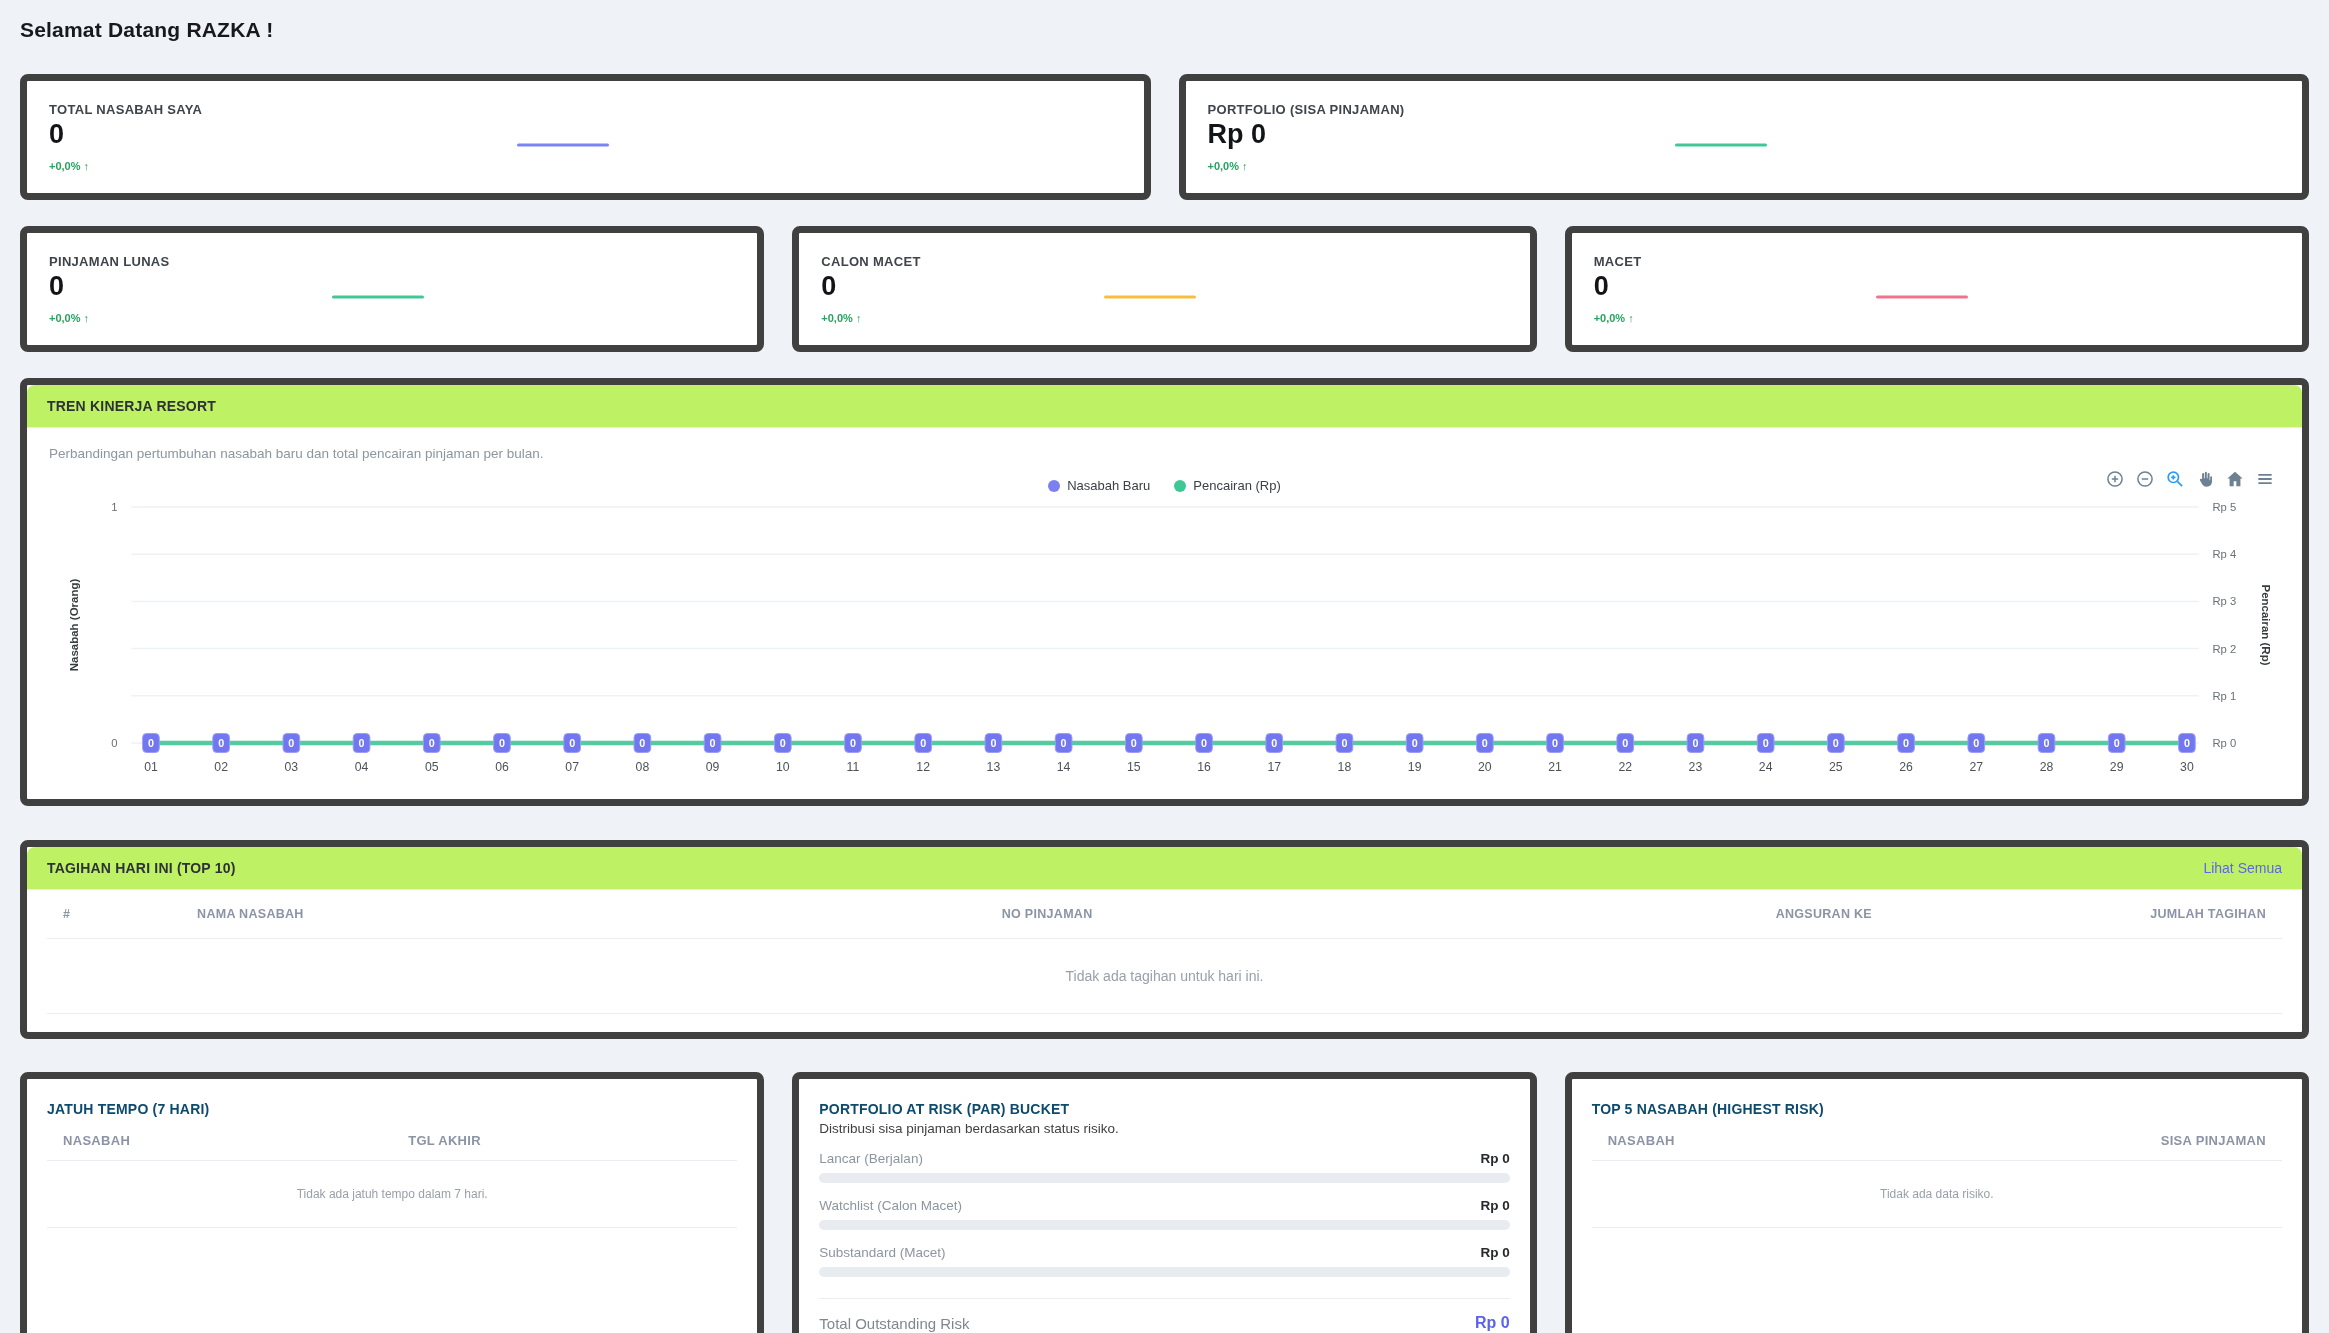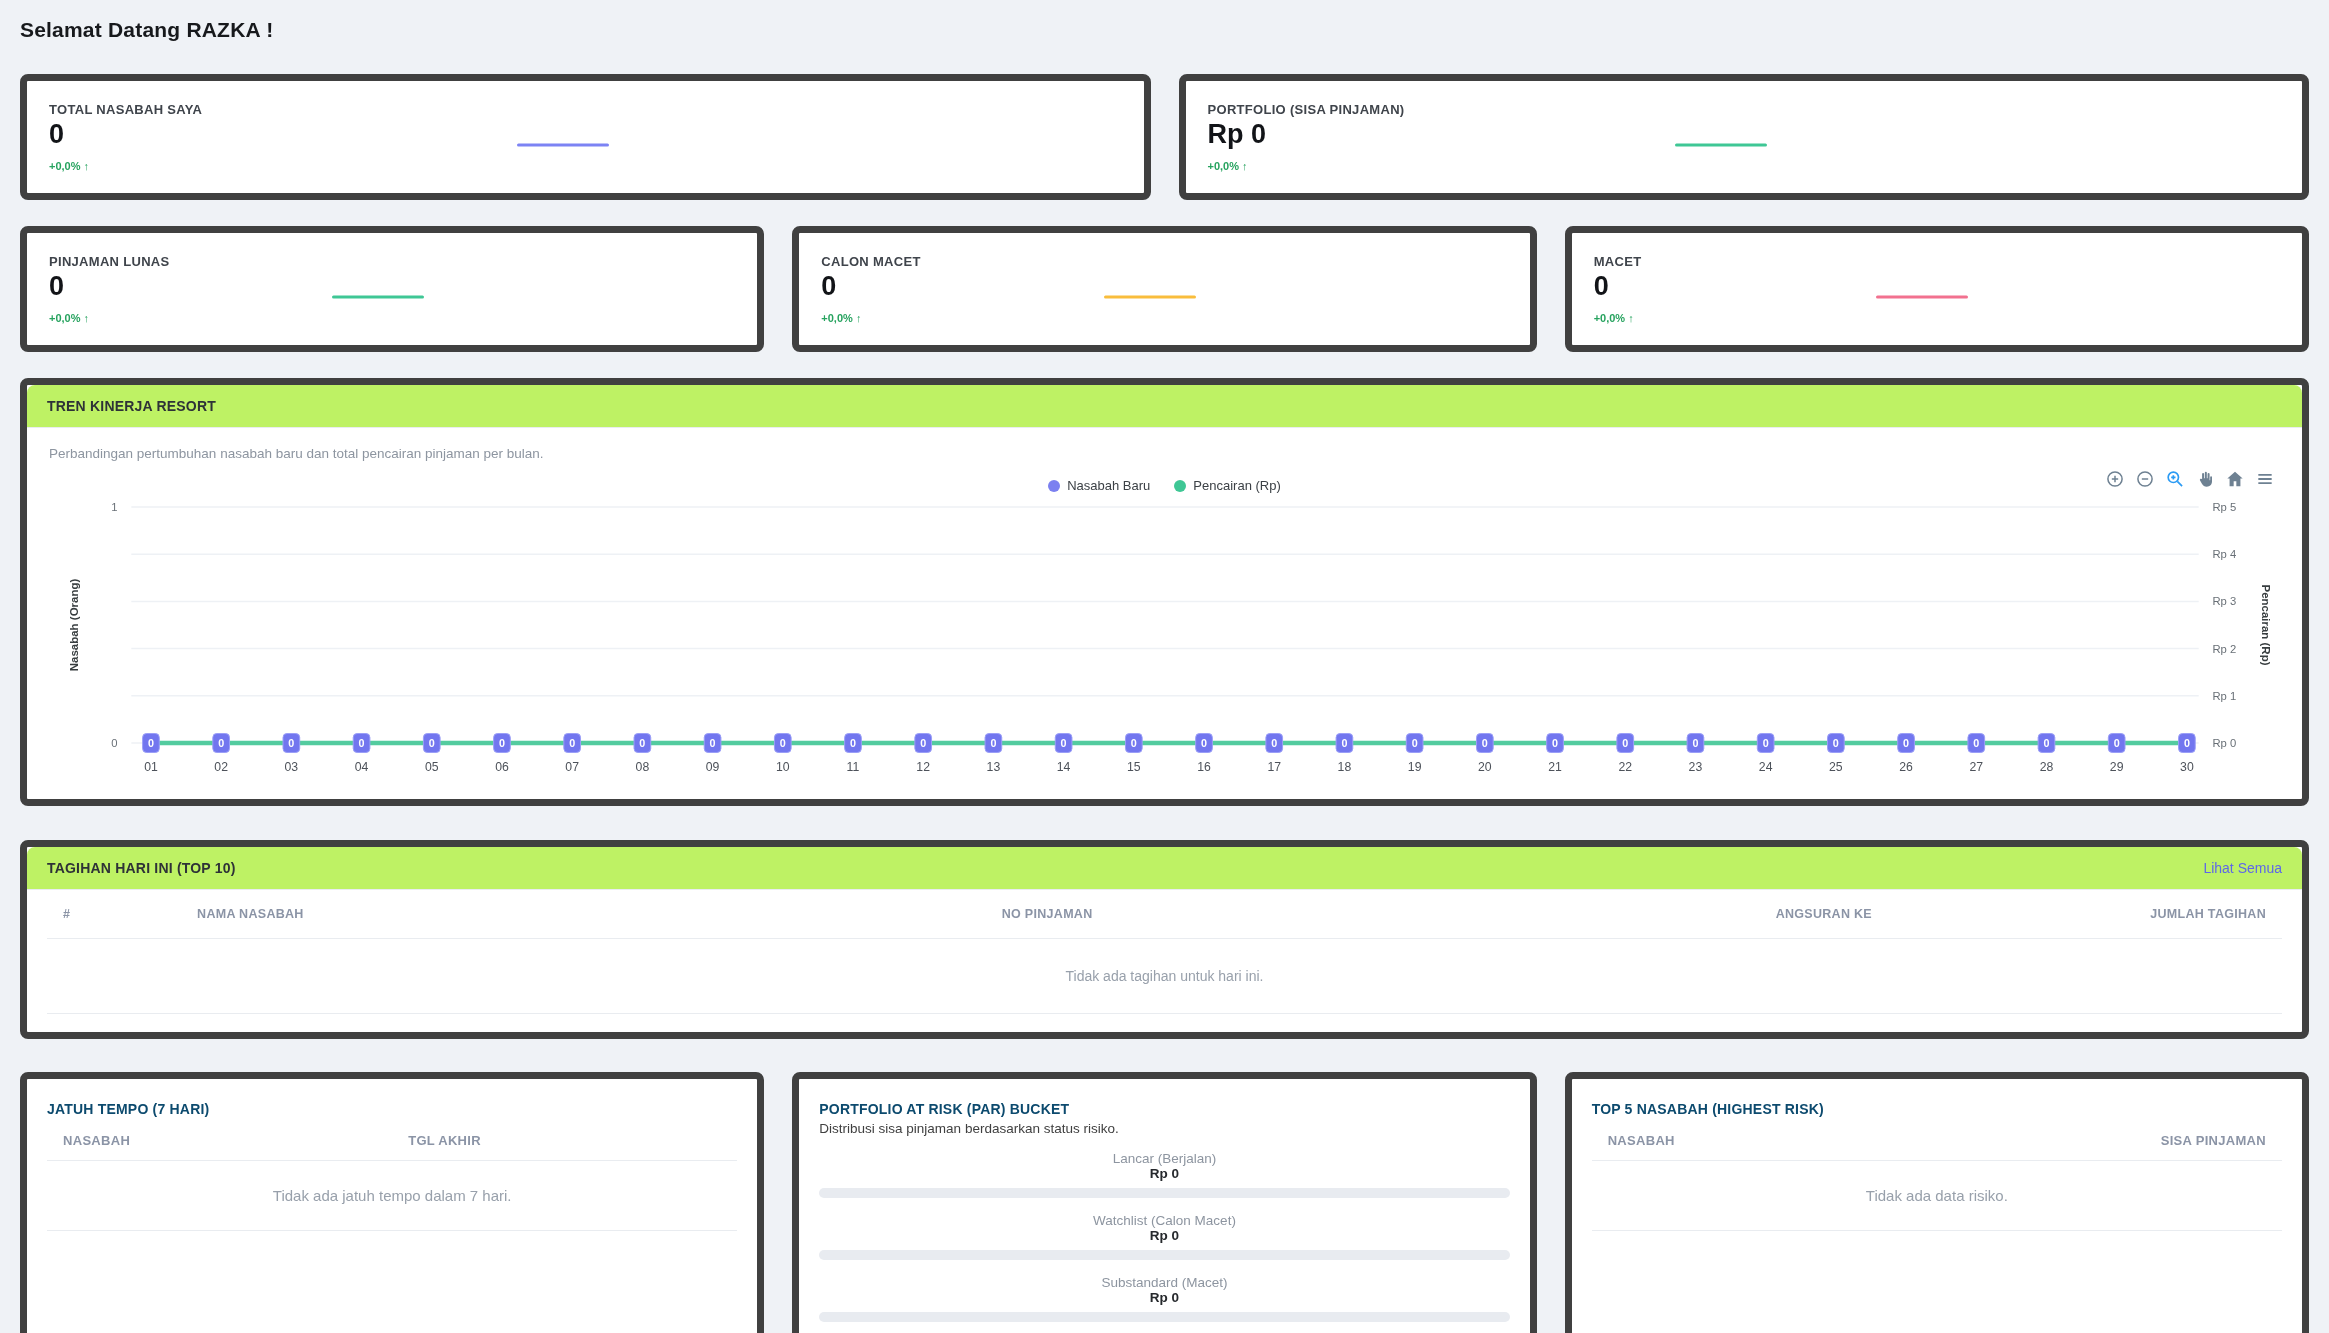--- a/index.html
+++ b/index.html
@@ -50,26 +50,26 @@
   th { font-size:12.5px; font-weight:700; color:#8b94a6; letter-spacing:.3px; padding:17px 16px;
        border-bottom:1px solid #e9ecf0; white-space:nowrap; text-align:left; }
   td.empty { padding:29px 16px; text-align:center; color:#98a0ab; font-size:14px; border-bottom:1px solid #e9ecf0; }
   .al-c { text-align:center; } .al-r { text-align:right; }
 
   
   .bottom { margin-bottom:0; }
   .pad { padding:20px; min-height:267px; }
   .pad h3 { font-size:14px; font-weight:700; color:#0c4a6e; letter-spacing:.2px; margin:2px 0 4px; }
   .mini th { padding:12px 16px; font-size:13px; }
-  .mini td.empty { padding:26px 16px; font-size:15px;text-align:center; }
+  .mini td.empty { padding:26px 16px; font-size:12px;text-align:center; }
 
   
   .par-subtitle { font-size:13.5px; color:#404040; margin:0 0 4px; }
   .par-row { margin-top:15px; }
-  .par-head { display:flex; justify-content:space-between; align-items:center; font-size:13.5px;flex-direction:column; }
+  .par-head { display:flex; justify-content:space-between; align-items:center; font-size:13.5px; }
   .par-label { color:#8d95a0; }
   .par-value { font-weight:700; color:#26292d; font-size:13.5px; }
   .par-bar { margin-top:7px; height:10px; background:#e8ebf0; border-radius:6px; }
   .par-total { margin-top:21px; padding-top:15px; border-top:1px solid #e9ecf0;
     display:flex; justify-content:space-between; align-items:center; }
   .par-total-label { color:#7f8791; font-size:15px; }
   .par-total-value { color:#5b63ea; font-size:16px; font-weight:700; }
 </style>
 </head>
 <body>

